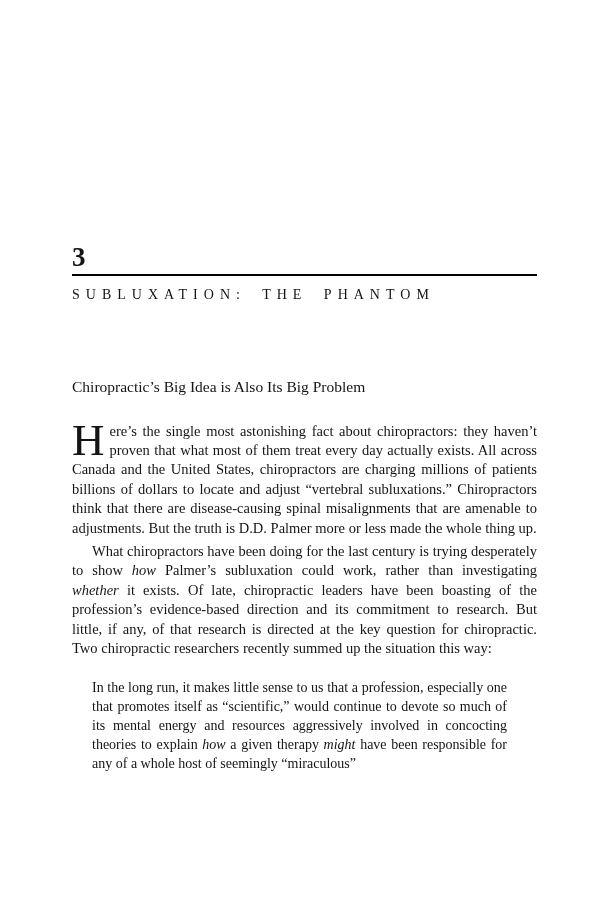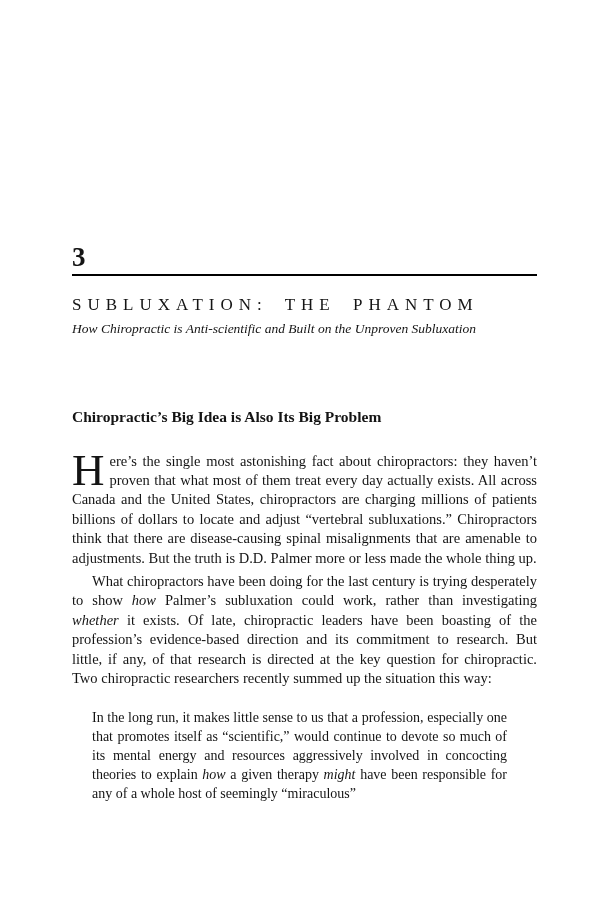--- a/index.html
+++ b/index.html
@@ -24,38 +24,38 @@
     font-weight: bold;
     line-height: 30px;
     letter-spacing: 1px;
   }
   .chapter-rule {
     height: 2px;
     background: #000000;
     margin-top: 2px;
   }
   .chapter-title {
-    margin: 18px 0 0 0;
-    font-size: 17px;
+    margin: 8px 0 0 0;
+    font-size: 14px;
     font-weight: normal;
     letter-spacing: 6px;
     word-spacing: 7px;
     line-height: 22.5px;
   }
   .title-line { display: block; }
   .chapter-subtitle {
     margin-top: 3px;
     font-style: italic;
     font-size: 13.5px;
     line-height: 17px;
   }
   .section-heading {
     margin: 70px 0 0 0;
     font-size: 15.5px;
-    font-weight: bold;
+    font-weight: normal;
     line-height: 19px;
   }
   .body-para {
     margin: 26px 0 0 0;
     font-size: 14.5px;
     line-height: 19.4px;
     text-align: justify;
   }
   .body-para.continued {
     margin-top: 4px;
@@ -80,21 +80,20 @@
 
 <div class="page">
   <div class="content">
 
     <div class="chapter-head">
       <div class="chapter-number">3</div>
       <div class="chapter-rule"></div>
       <h1 class="chapter-title">
         <span class="title-line">SUBLUXATION: THE PHANTOM</span>
       </h1>
-      <div class="chapter-subtitle">How Chiropractic is Anti-scientific and Built on the Unproven Subluxation</div>
     </div>
 
     <h2 class="section-heading">Chiropractic’s Big Idea is Also Its Big Problem</h2>
 
     <p class="body-para">
       <span class="dropcap">H</span><span><span>ere’s the single most astonishing fact about chiropractors: they haven’t proven that what most of them treat every day actually exists. All across Canada and the United States, chiropractors are charging millions of patients billions of dollars to locate and adjust “vertebral subluxations.” Chiropractors think that there are disease-causing spinal misalignments that are amenable to adjustments. But the truth is D.D. Palmer more or less made the whole thing up.</span></span>
     </p>
 
     <p class="body-para continued"><span>What chiropractors have been doing for the last century is trying desperately to show </span><span class="it">how</span><span> Palmer’s subluxation could work, rather than investigating </span><span class="it">whether</span><span> it exists. Of late, chiropractic leaders have been boasting of the profession’s evidence-based direction and its commitment to research. But little, if any, of that research is directed at the key question for chiropractic. Two chiropractic researchers recently summed up the situation this way:</span></p>
 

